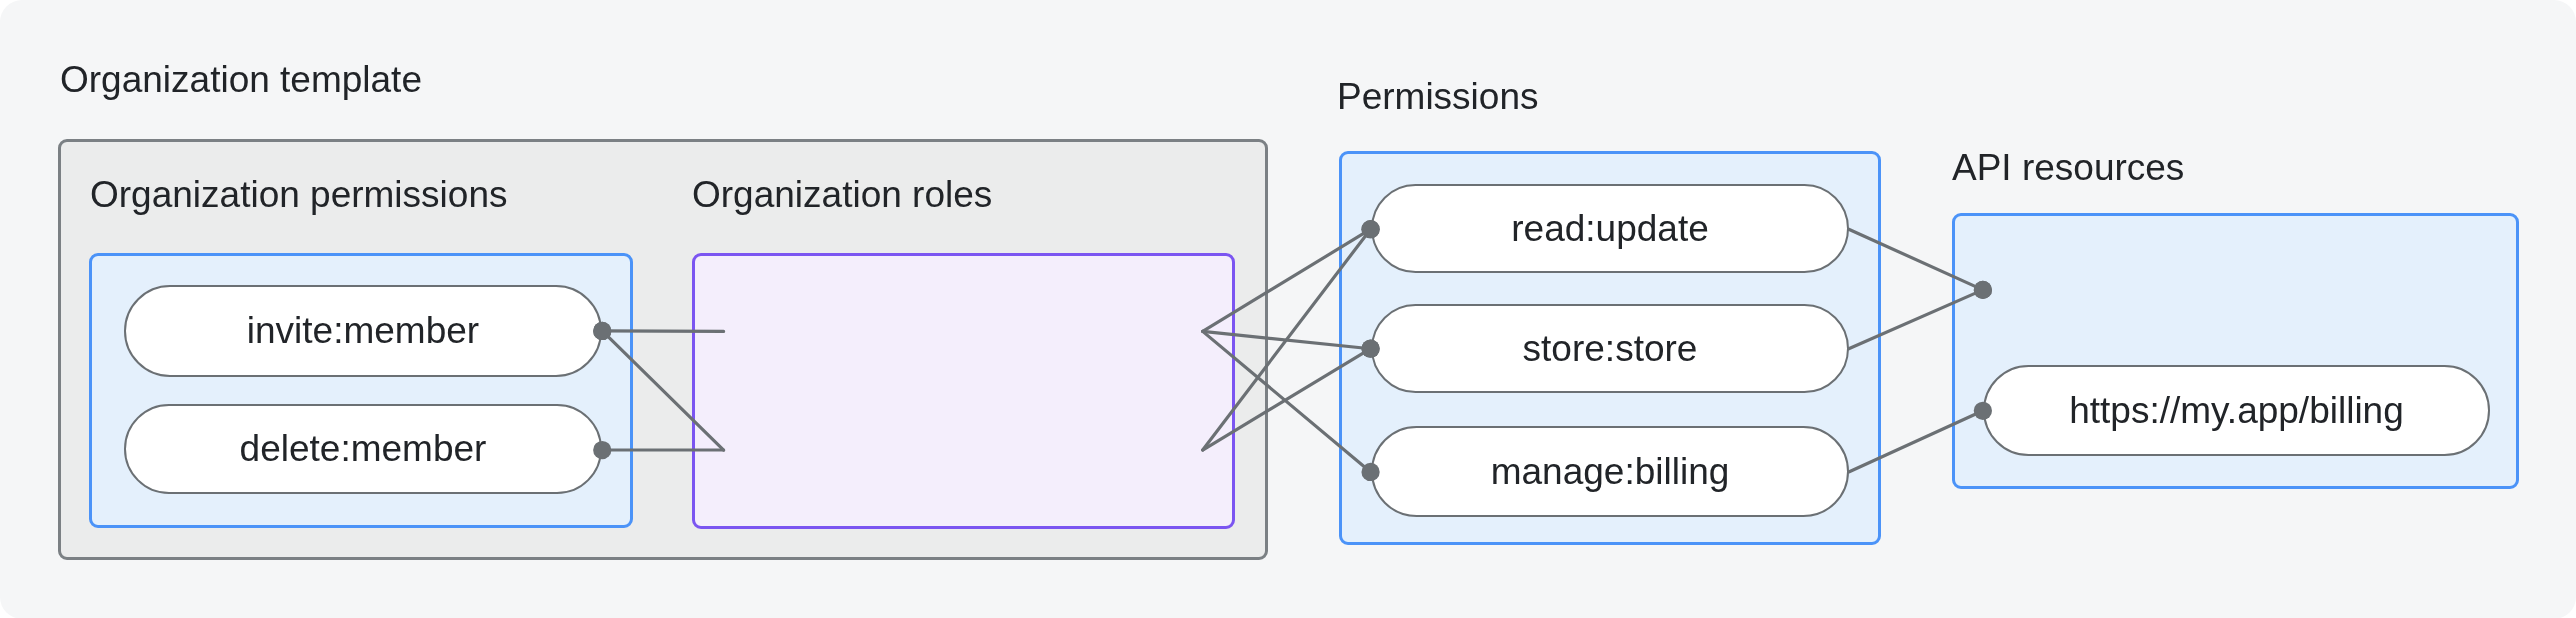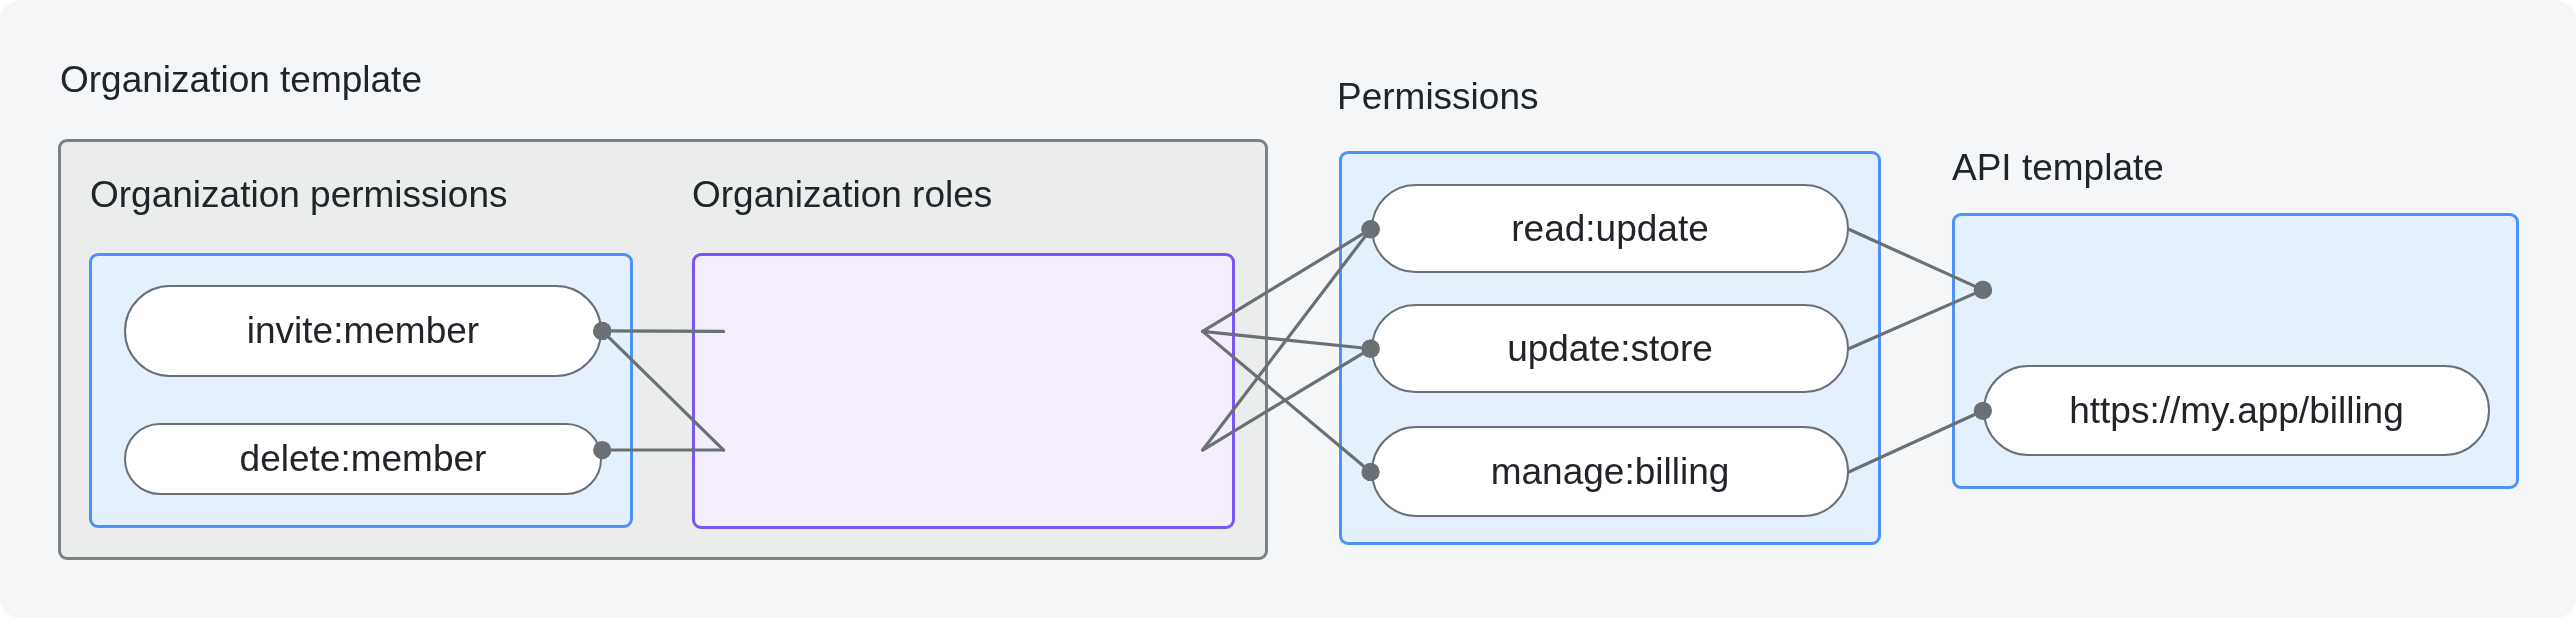--- a/index.html
+++ b/index.html
@@ -51,31 +51,31 @@
   <div class="hdr" style="left:60px;top:61px">Organization template</div>
   <div class="box gray" style="left:58px;top:139px;width:1210px;height:421px"></div>
 
   <div class="hdr" style="left:90px;top:176px">Organization permissions</div>
   <div class="hdr" style="left:692px;top:176px">Organization roles</div>
 
   <div class="box blue" style="left:89px;top:253px;width:544px;height:275px"></div>
   <div class="box purple" style="left:692px;top:253px;width:543px;height:276px"></div>
 
   <div class="pill" style="left:124px;top:285px;width:478px;height:92px">invite:member</div>
-  <div class="pill" style="left:124px;top:423px;width:478px;height:72px">delete:member</div>
+  <div class="pill" style="left:124px;top:404px;width:478px;height:90px">delete:member</div>
 
 
   <div class="hdr" style="left:1337px;top:78px">Permissions</div>
   <div class="box blue" style="left:1339px;top:151px;width:542px;height:394px"></div>
 
   <div class="pill" style="left:1371px;top:184px;width:478px;height:89px">read:update</div>
-  <div class="pill" style="left:1371px;top:304px;width:478px;height:89px">update:store</div>
+  <div class="pill" style="left:1371px;top:304px;width:478px;height:89px">store:store</div>
   <div class="pill" style="left:1371px;top:426px;width:478px;height:91px">manage:billing</div>
 
-  <div class="hdr" style="left:1952px;top:149px">API template</div>
+  <div class="hdr" style="left:1952px;top:149px">API resources</div>
   <div class="box blue" style="left:1952px;top:213px;width:567px;height:276px"></div>
 
   <div class="pill" style="left:1983px;top:365px;width:507px;height:91px">https://my.app/billing</div>
 
   <svg id="edge-layer" width="2576" height="619" viewBox="0 0 2823 678">
       <line x1="660" y1="362.5" x2="793" y2="363" stroke="#6b7074" stroke-width="3.5" stroke-linecap="round"></line>
       <line x1="660" y1="362.5" x2="793" y2="493" stroke="#6b7074" stroke-width="3.5" stroke-linecap="round"></line>
       <line x1="660" y1="493" x2="793" y2="493" stroke="#6b7074" stroke-width="3.5" stroke-linecap="round"></line>
       <line x1="1318" y1="363" x2="1502" y2="251" stroke="#6b7074" stroke-width="3.5" stroke-linecap="round"></line>
       <line x1="1318" y1="363" x2="1502" y2="382" stroke="#6b7074" stroke-width="3.5" stroke-linecap="round"></line>

